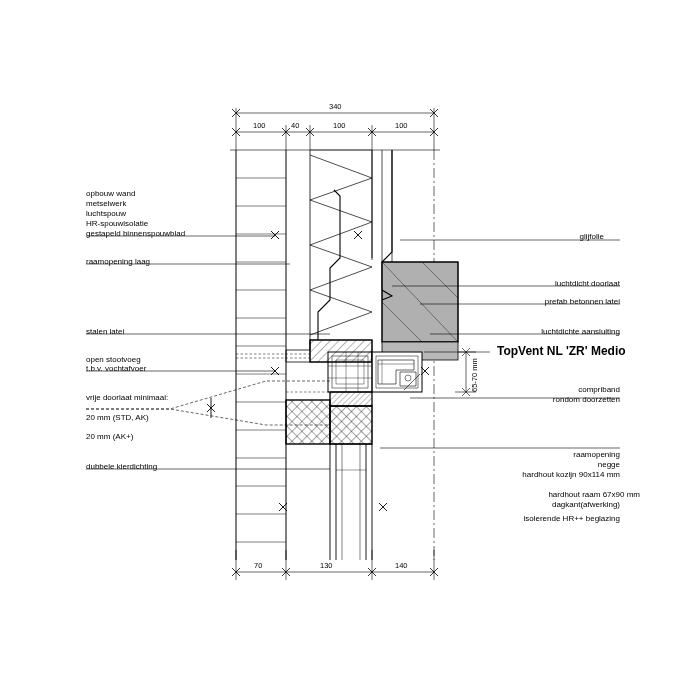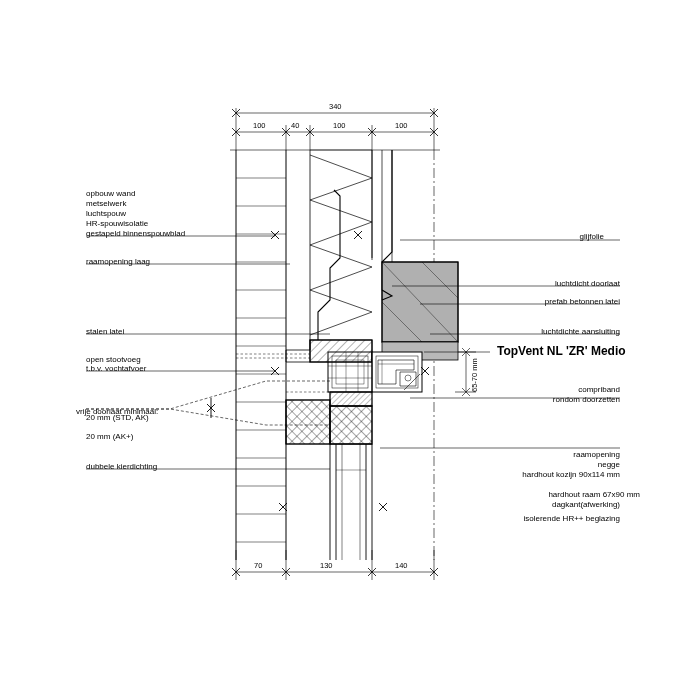--- a/index.html
+++ b/index.html
@@ -314,21 +314,21 @@
   <div class="lbl" style="left:86px; top:219px;">HR-spouwisolatie</div>
   <div class="lbl" style="left:86px; top:229px;">gestapeld binnenspouwblad</div>
 
   <div class="lbl u" style="left:86px; top:257px;">raamopening laag</div>
 
   <div class="lbl u" style="left:86px; top:327px;">stalen latei</div>
 
   <div class="lbl u" style="left:86px; top:355px;">open stootvoeg</div>
   <div class="lbl" style="left:86px; top:364px;">t.b.v. vochtafvoer</div>
 
-  <div class="lbl u" style="left:76px; top:393px;margin-top:14px;">vrije doorlaat minimaal:</div>
+  <div class="lbl u" style="left:86px; top:393px;">vrije doorlaat minimaal:</div>
   <div class="lbl" style="left:86px; top:403px;margin-top:29px;">20 mm (AK+)</div>
   <div class="lbl" style="left:86px; top:413px;">20 mm (STD, AK)</div>
 
   <div class="lbl u" style="left:86px; top:462px;">dubbele kierdichting</div>
 
   <div class="lbl u right" style="left:454px; top:232px; width:150px;">glijfolie</div>
 
   <div class="lbl right" style="left:450px; top:279px; width:170px;">luchtdicht doorlaat</div>
 
   <div class="lbl right" style="left:450px; top:297px; width:170px;">prefab betonnen latei</div>

